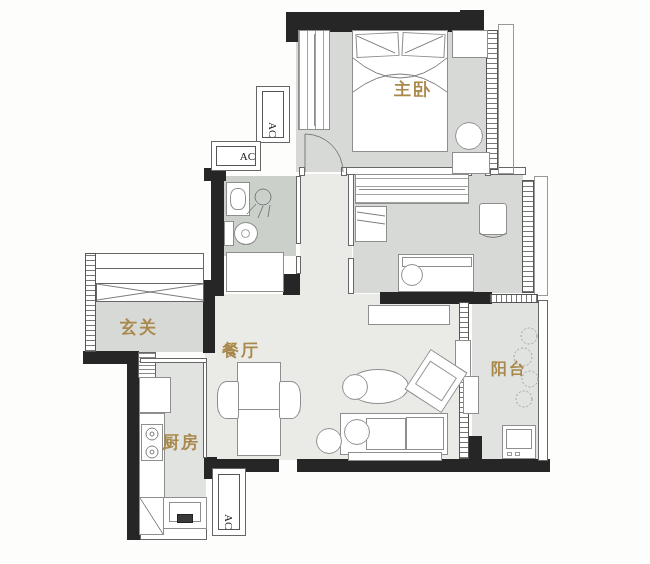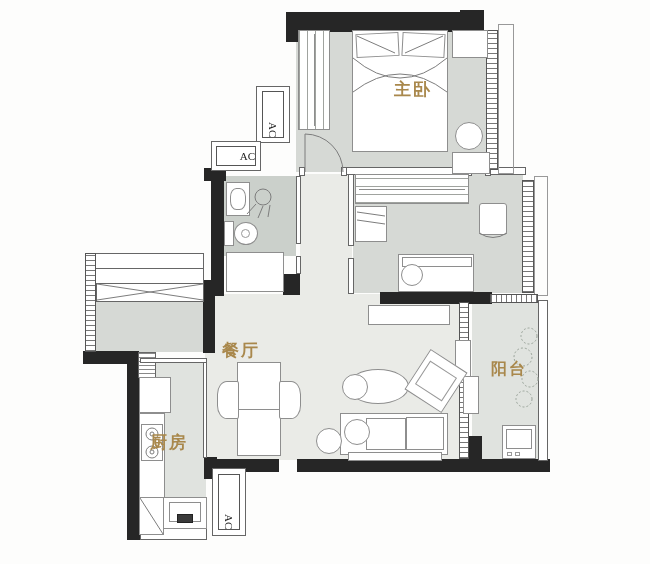--- a/index.html
+++ b/index.html
@@ -189,17 +189,18 @@
     </g>
     <g fill="none" stroke="#9aa39a" stroke-width="1" stroke-dasharray="2 2">
       <circle cx="529" cy="336" r="8"></circle>
       <circle cx="523" cy="357" r="9"></circle>
       <circle cx="530" cy="379" r="8"></circle>
       <circle cx="524" cy="399" r="8"></circle>
     </g>
   </svg>
 
   <div class="abs rlabel" style="left:383px;top:76px;width:60px;height:26px;">主卧</div>
+  <div class="abs rlabel" style="left:110px;top:314px;width:58px;height:26px;">玄关</div>
   <div class="abs rlabel" style="left:212px;top:337px;width:58px;height:26px;">餐厅</div>
   <div class="abs rlabel" style="left:483px;top:356px;width:52px;height:26px;font-size:16px;">阳台</div>
-  <div class="abs rlabel" style="left:140px;top:430px;width:58px;height:24px;">厨房</div>
+  <div class="abs rlabel" style="left:152px;top:430px;width:58px;height:24px;">厨房</div>
 
 </div>
 
 </body></html>

